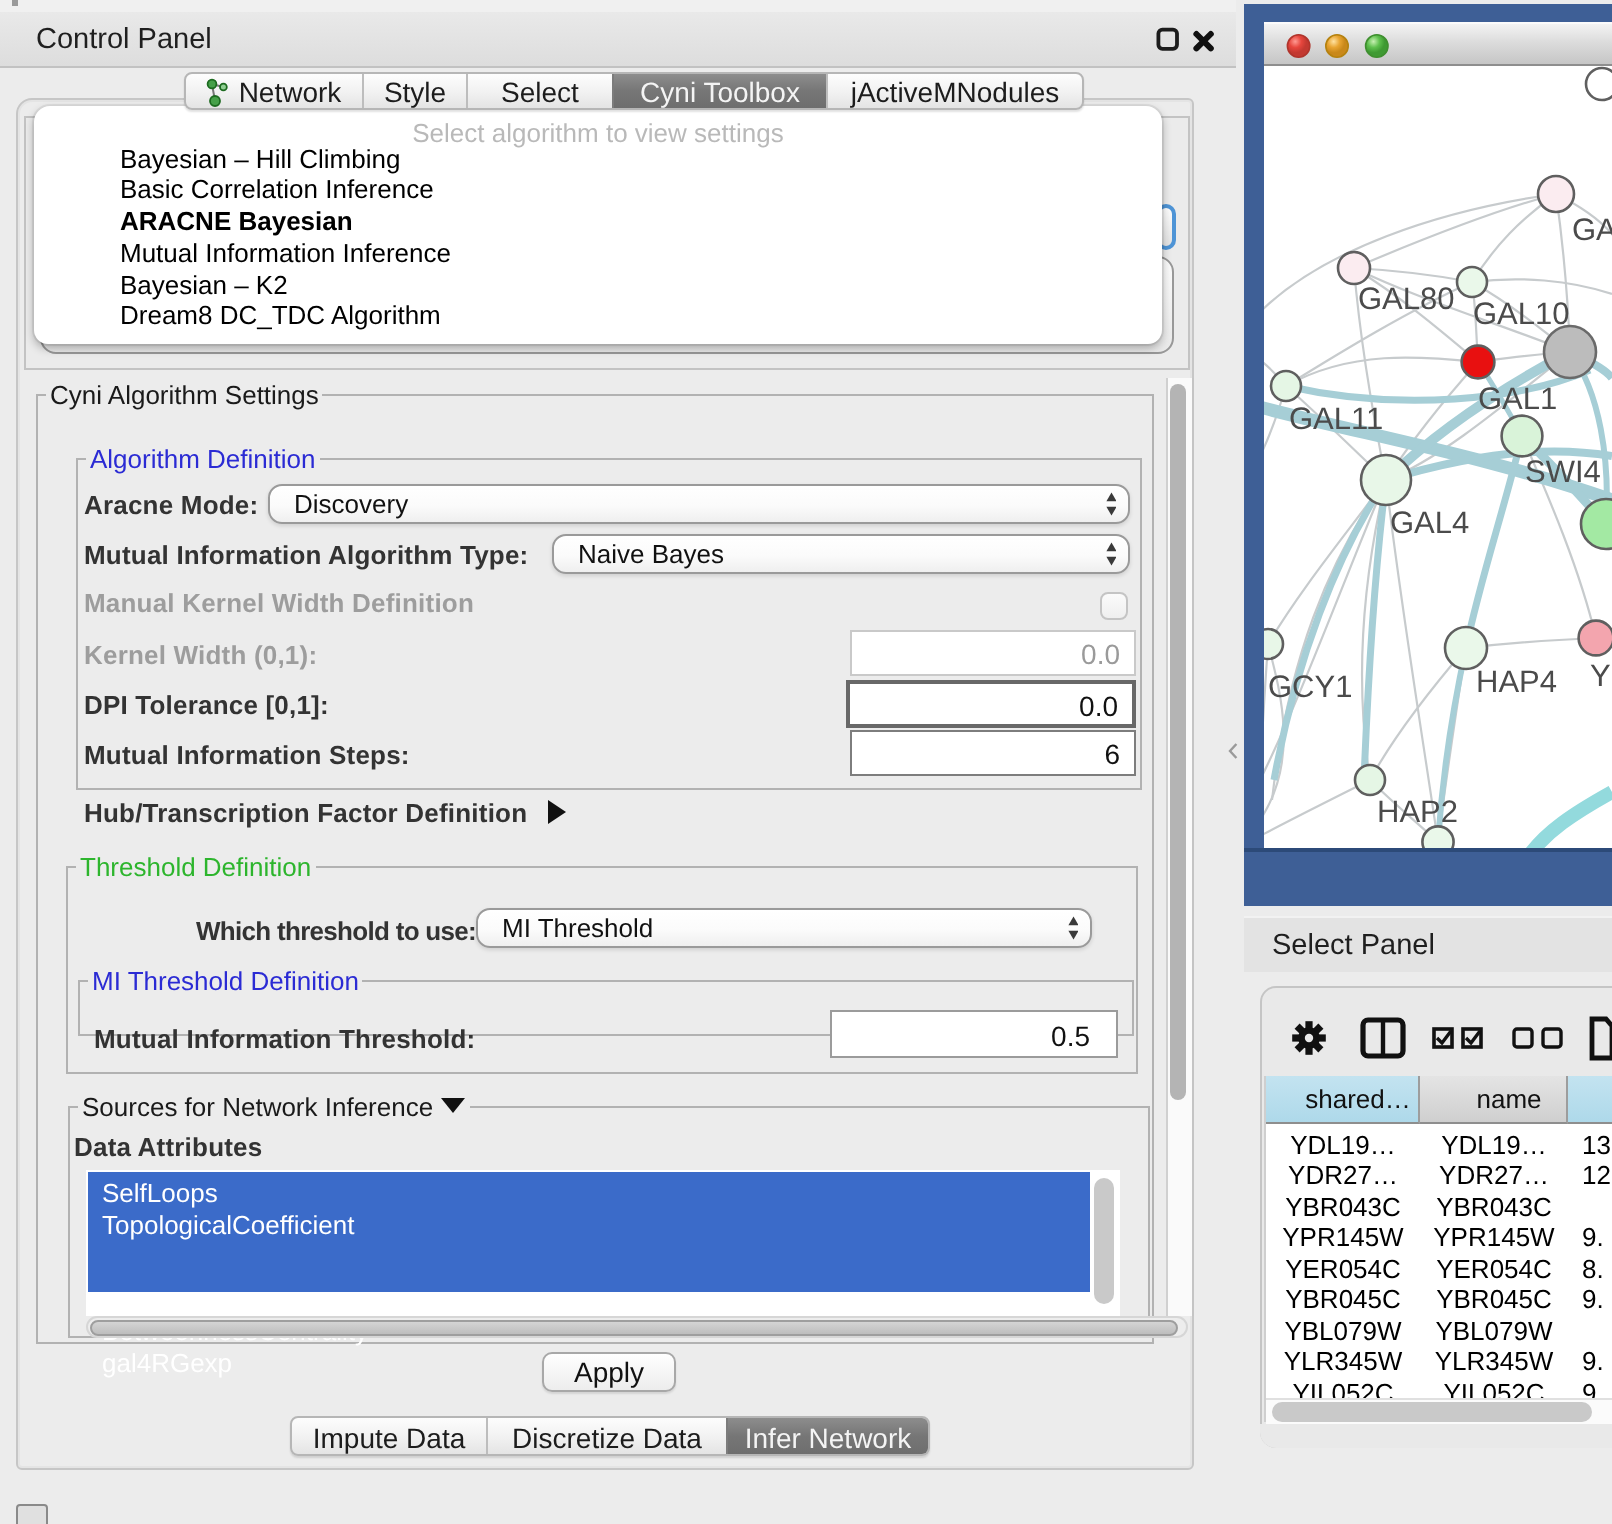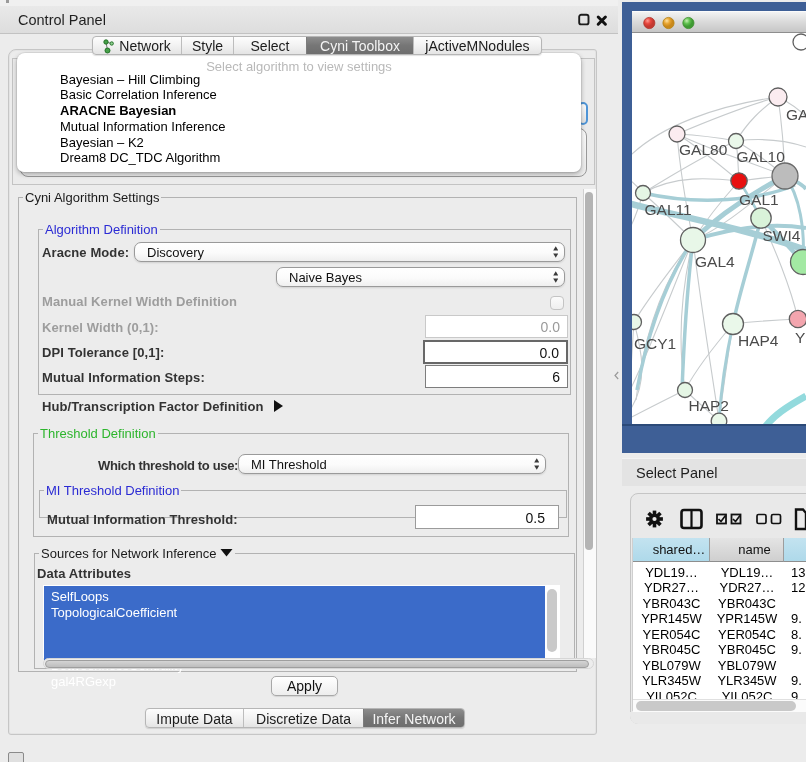--- a/index.html
+++ b/index.html
@@ -91,20 +91,21 @@
 
 <div class="lbl" style="left:42px;top:245px;">Aracne Mode:</div>
 <div class="combo" style="left:134px;top:242px;width:431px;height:20px;">
       <span class="ctext">Discovery</span>
   <svg class="carrows" viewBox="0 0 5.5 12">
         <path d="M2.75 0.2 L5.3 4.6 L0.2 4.6 Z" fill="#3a3a3a"></path>
         <path d="M2.75 11.8 L5.3 7.4 L0.2 7.4 Z" fill="#3a3a3a"></path>
       </svg>
     </div>
 
+<div class="lbl" style="left:42px;top:270px;">Mutual Information Algorithm Type:</div>
 <div class="combo" style="left:276px;top:267px;width:289px;height:20px;">
       <span class="ctext">Naive Bayes</span>
   <svg class="carrows" viewBox="0 0 5.5 12">
         <path d="M2.75 0.2 L5.3 4.6 L0.2 4.6 Z" fill="#3a3a3a"></path>
         <path d="M2.75 11.8 L5.3 7.4 L0.2 7.4 Z" fill="#3a3a3a"></path>
       </svg>
     </div>
 
 <div class="lbl dis" style="left:42px;top:294px;">Manual Kernel Width Definition</div>
 <div class="abs" style="left:550px;top:296px;width:13.5px;height:13.5px;border:1.5px solid #c4c4c4;border-radius:4px;background:linear-gradient(#fbfbfb,#efefef);"></div>
@@ -142,21 +143,21 @@
 <div class="lbl" style="left:47px;top:512px;">Mutual Information Threshold:</div>
 <div class="tf" style="left:415px;top:505px;width:144px;height:24px;border:1px solid #9b9b9b;padding:4px 13px 0 0;">0.5</div>
 
 <div class="grp" style="left:34px;top:553px;width:541px;height:116px;">
   <span class="gtitle" style="left:4px;color:#1a1a1a;">Sources for Network Inference <svg width="13" height="9" viewBox="0 0 13 9" style="vertical-align:1px;">
           <path d="M0.5 1 L12.5 1 L6.5 8.5 Z" fill="#111"></path>
         </svg></span>
 </div>
 <div class="lbl" style="left:37px;top:566px;">Data Attributes</div>
 <div class="abs" style="left:43px;top:585px;width:517px;height:73px;background:#fff;"></div>
-<div class="abs" style="left:44px;top:586px;width:501px;height:75px;background:#3b6bc9;color:#fff;font-size:13px;line-height:16.4px;padding-top:3px;">
+<div class="abs" style="left:44px;top:586px;width:501px;height:60px;background:#3b6bc9;color:#fff;font-size:13px;line-height:16.4px;padding-top:3px;">
   <div style="padding-left:7px;">SelfLoops</div>
   <div style="padding-left:7px;">TopologicalCoefficient</div>
   <div style="padding-left:7px;margin-top:36px;">BetweennessCentrality</div>
   <div style="padding-left:7px;">gal4RGexp</div>
 </div>
 <div class="abs" style="left:547px;top:589px;width:10px;height:63px;background:#c9c9c9;border-radius:5px;"></div>
 
 <div class="abs" style="left:43px;top:658px;width:551px;height:11px;background:#ededed;border:1px solid #d6d6d6;border-radius:6px;"></div>
 <div class="abs" style="left:45px;top:659.5px;width:544px;height:8.5px;background:linear-gradient(#d4d4d4,#bdbdbd);border:1px solid #9e9e9e;border-radius:5px;"></div>
 

